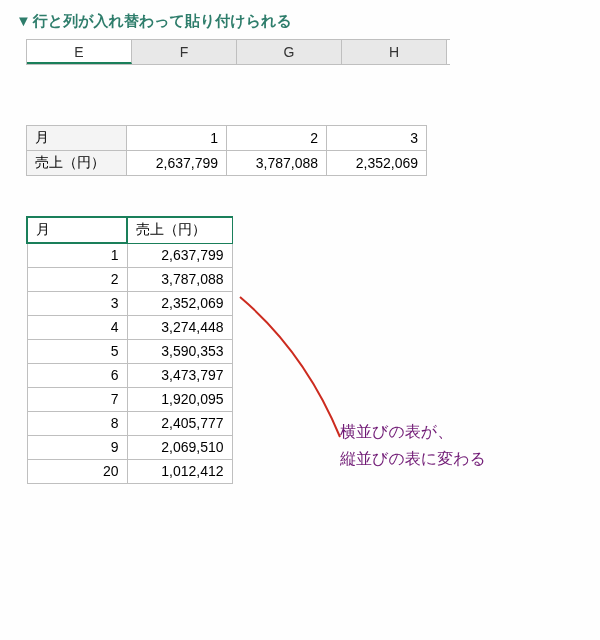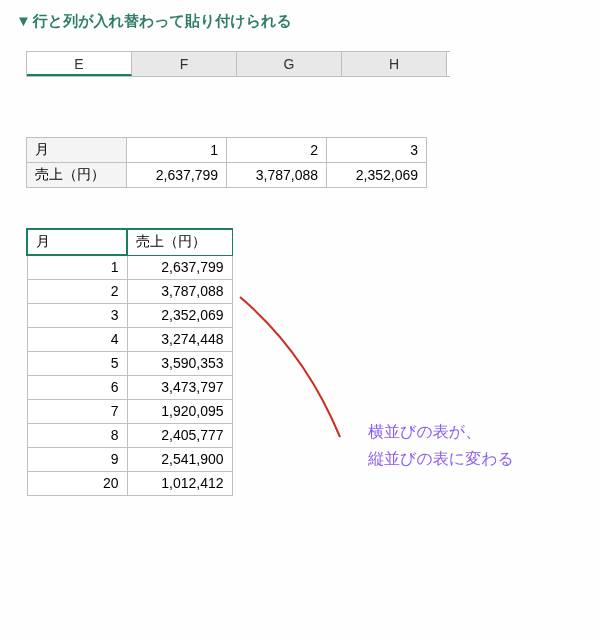--- a/index.html
+++ b/index.html
@@ -10,21 +10,21 @@
       font-size: 14px;
       background: #fefefe;
       width: 600px;
       height: 640px;
       position: relative;
     }
     .heading {
       color: #2e7d6b;
       font-size: 15px;
       font-weight: bold;
-      margin-bottom: 20px;
+      margin-bottom: 8px;
     }
     .heading .tri { margin-right: 2px; }
 
     
     .col-headers {
       display: flex;
       margin-left: 10px;
       border: 1px solid #bfbfbf;
       border-right: none;
       width: 424px;
@@ -110,24 +110,23 @@
     }
     .sel-cell {
       border: 2px solid #1a7f5a !important;
     }
 
     .annot {
       position: absolute;
       left: 340px;
       top: 418px;
       font-size: 16px;
-      color: #8b5cf6;
+      color: #701a75;
       line-height: 1.7;
       font-family: "Yu Gothic", "Meiryo", sans-serif;
-      margin-left: 28px;
     }
 
     svg.arrow {
       position: absolute;
       left: 225px;
       top: 292px;
       pointer-events: none;
     }
   </style>
 </head>
@@ -194,21 +193,21 @@
   <tr>
         <td class="m">7</td>
         <td class="val">1,920,095</td>
       </tr>
   <tr>
         <td class="m">8</td>
         <td class="val">2,405,777</td>
       </tr>
   <tr>
         <td class="m">9</td>
-        <td class="val">2,541,900</td>
+        <td class="val">2,069,510</td>
       </tr>
   <tr>
         <td class="m">20</td>
         <td class="val">1,012,412</td>
       </tr>
 </tbody>
   </table>
 
 <svg class="arrow" width="160" height="170">
   <path d="M 15 5 Q 80 60 115 145" stroke="#cc2b1f" stroke-width="2" fill="none"></path>

